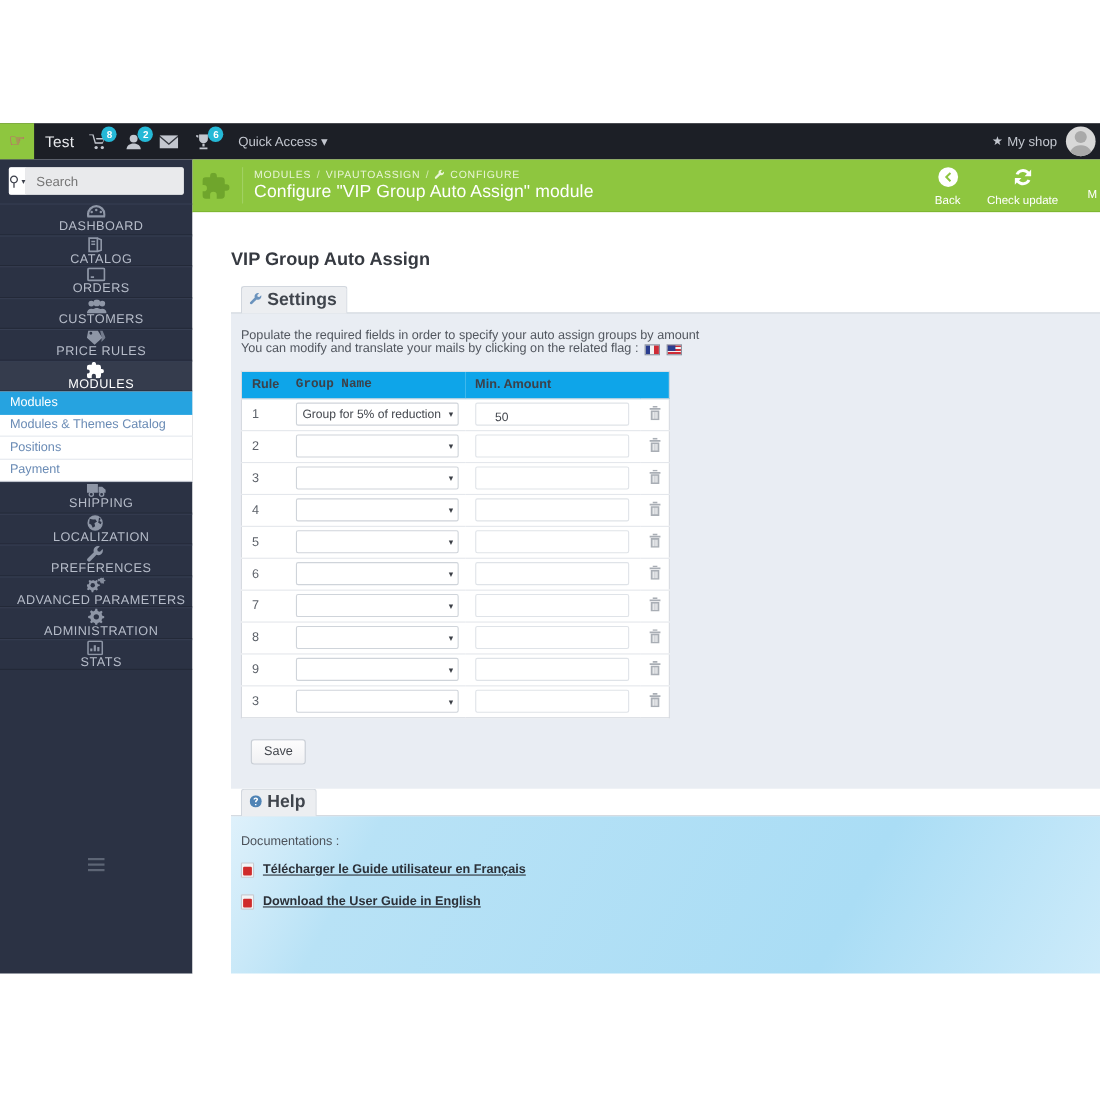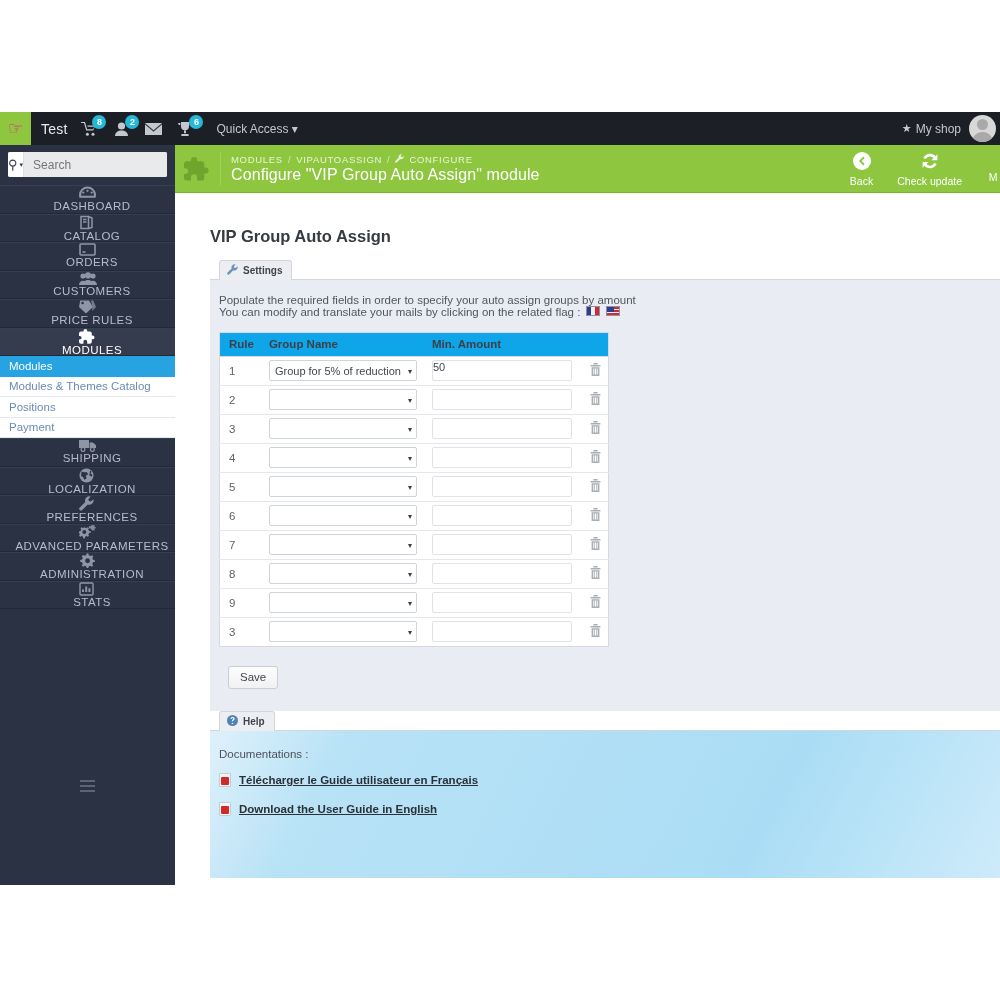--- a/index.html
+++ b/index.html
@@ -135,31 +135,31 @@
     font-size: 16.5px; color: #363a41; font-weight: bold;
     margin: 34px 0 14px 35px;
   }
 
   
   .panel { position: relative; margin-left: 35px; }
   .panel-tab {
     display: inline-flex; align-items: center; gap: 5px;
     background: #eceef1; border: 1px solid #d2d7de; border-bottom: 0;
     border-radius: 3px 3px 0 0; padding: 3px 9px 3px 7px;
-    font-size: 10px; color: #40454d; font-weight: bold; position: relative; z-index: 2;
+    font-size: 16px; color: #40454d; font-weight: bold; position: relative; z-index: 2;
     margin-left: 9px;
   }
   .panel-tab .tab-ic { font-size: 11px; }
   .panel-body {
     border-top: 1px solid #d2d7de; background: #e9edf3;
     margin-top: -1px; padding: 14px 0 22px 0;
   }
   .panel-body .inner { padding-left: 9px; }
   .hint { font-size: 11.5px; color: #51565e; margin-bottom: 0; }
-  .hint.second { display: flex; align-items: flex-start; gap: 6px; margin-bottom: 14px; }
+  .hint.second { display: flex; align-items: flex-end; gap: 6px; margin-bottom: 14px; }
   .flag { width: 14px; height: 10px; display: inline-block; border: 1px solid #8d93a0; }
   .flag-fr { background: linear-gradient(to right,#2a3d8f 0 33.3%,#f2f2f2 33.3% 66.6%,#cf2b36 66.6% 100%); }
   .flag-us {
     background:
       repeating-linear-gradient(to bottom,#cf2b36 0 1.6px,#f2f2f2 1.6px 3.2px);
     position: relative;
   }
   .flag-us:after {
     content:""; position:absolute; left:0; top:0; width:7px; height:5px; background:#2a3d8f;
   }
@@ -167,43 +167,43 @@
   
   .rules-table {
     border-collapse: collapse; background: #ffffff;
     border: 1px solid #d6dae0; width: 390px;
   }
   .rules-table th {
     text-align: left; font-size: 11.5px; color: #3c4149; font-weight: bold;
     padding: 5px 6px 6px 9px; border-bottom: 1px solid #d6dae0; background: #0ea5e9;
   }
   .rules-table th.c-rule { width: 40px; }
-  .rules-table th.c-group { width: 155px; }
+  .rules-table th.c-group { width: 155px; font-family: Liberation Mono, monospace; }
   .rules-table th.c-amt { }
   .rules-table td {
     padding: 3px 6px 4px 9px; border-bottom: 1px solid #e4e7ec;
     font-size: 11.5px; color: #5d626a; vertical-align: middle; background: #ffffff;
   }
   .rules-table tr:last-child td { border-bottom: 0; }
   .sel {
     width: 148px; height: 21px; background: #fff;
     border: 1px solid #cfd4da; border-radius: 2px;
     font-size: 11px; color: #43474e; padding: 0 16px 0 5px;
     display: flex; align-items: center; position: relative;
     font-family: "Liberation Sans", sans-serif; white-space: nowrap; overflow: hidden;
   }
   .sel .arrow {
     position: absolute; right: 4px; top: 50%; transform: translateY(-50%);
     font-size: 8px; color: #3b3f46;
   }
   .amt {
     width: 140px; height: 21px; background: #fff;
     border: 1px solid #dfe3e8; border-radius: 2px;
-    font-size: 11px; color: #43474e; padding: 0 0;
-    display: flex; align-items: flex-start;
+    font-size: 11px; color: #43474e; padding: 0 17px;
+    display: flex; align-items: flex-end;
   }
   td.c-del { padding-left: 8px; }
   .trash { color: #9aa0a8; font-size: 13px; line-height: 1; }
 
   .save-btn {
     margin: 19px 0 0 9px; display: inline-block;
     background: linear-gradient(to bottom,#fdfdfd,#f0f1f3);
     border: 1px solid #c9ced5; border-radius: 3px;
     font-size: 11.5px; color: #41454c; padding: 4px 11px 5px 11px;
   }

